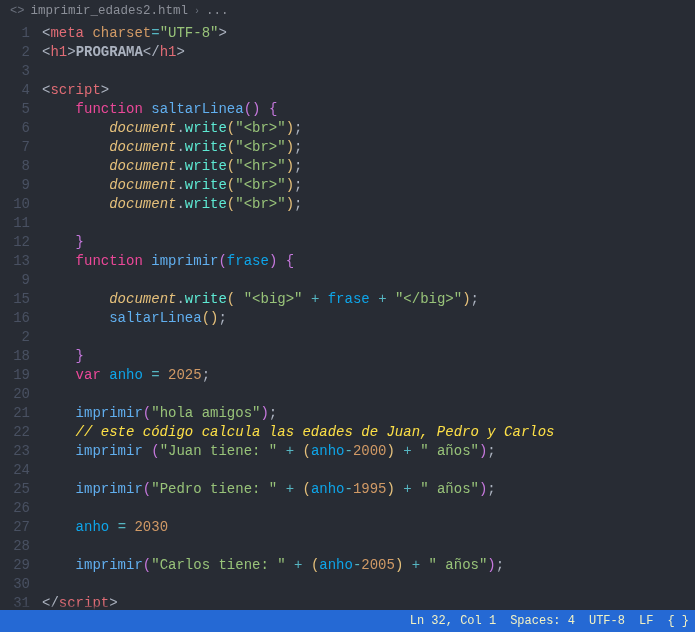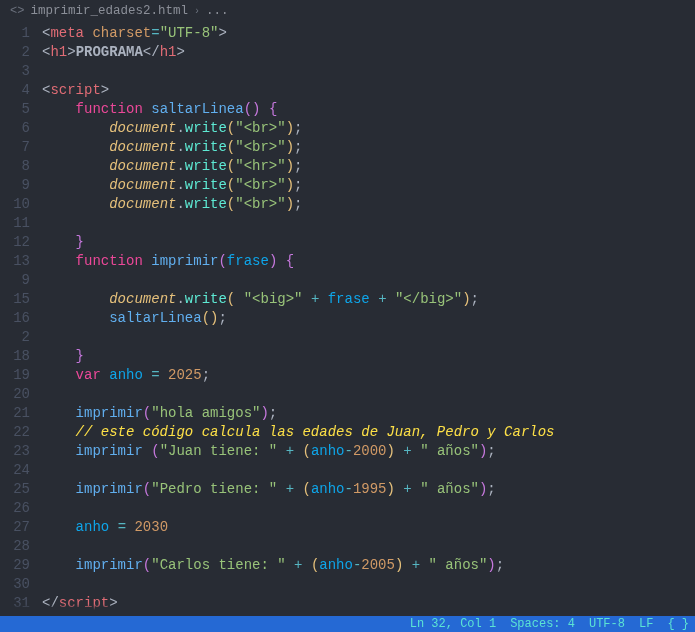--- a/index.html
+++ b/index.html
@@ -67,23 +67,23 @@
   .t-num     { color: #d19a66; }
   .t-op      { color: #56b6c2; }
   .t-comment { color: #fde047; font-style: italic; }
   .t-semi    { color: #abb2bf; }
   .t-dot     { color: #abb2bf; }
   .t-text    { color: #abb2bf; font-weight: bold; }
 
   .statusbar {
     position: absolute;
     left: 0; right: 0; bottom: 0;
-    height: 16px;
+    height: 22px;
     background: #2569d4;
-    color: #5eead4;
+    color: #fef9c3;
     display: flex;
     align-items: center;
     justify-content: flex-end;
     font-size: 12px;
     padding: 0 6px;
     gap: 14px;
   }
   .statusbar .item { opacity: 0.95; white-space: nowrap; }
   .statusbar .left-spacer { flex: 1; }
   .fade {

